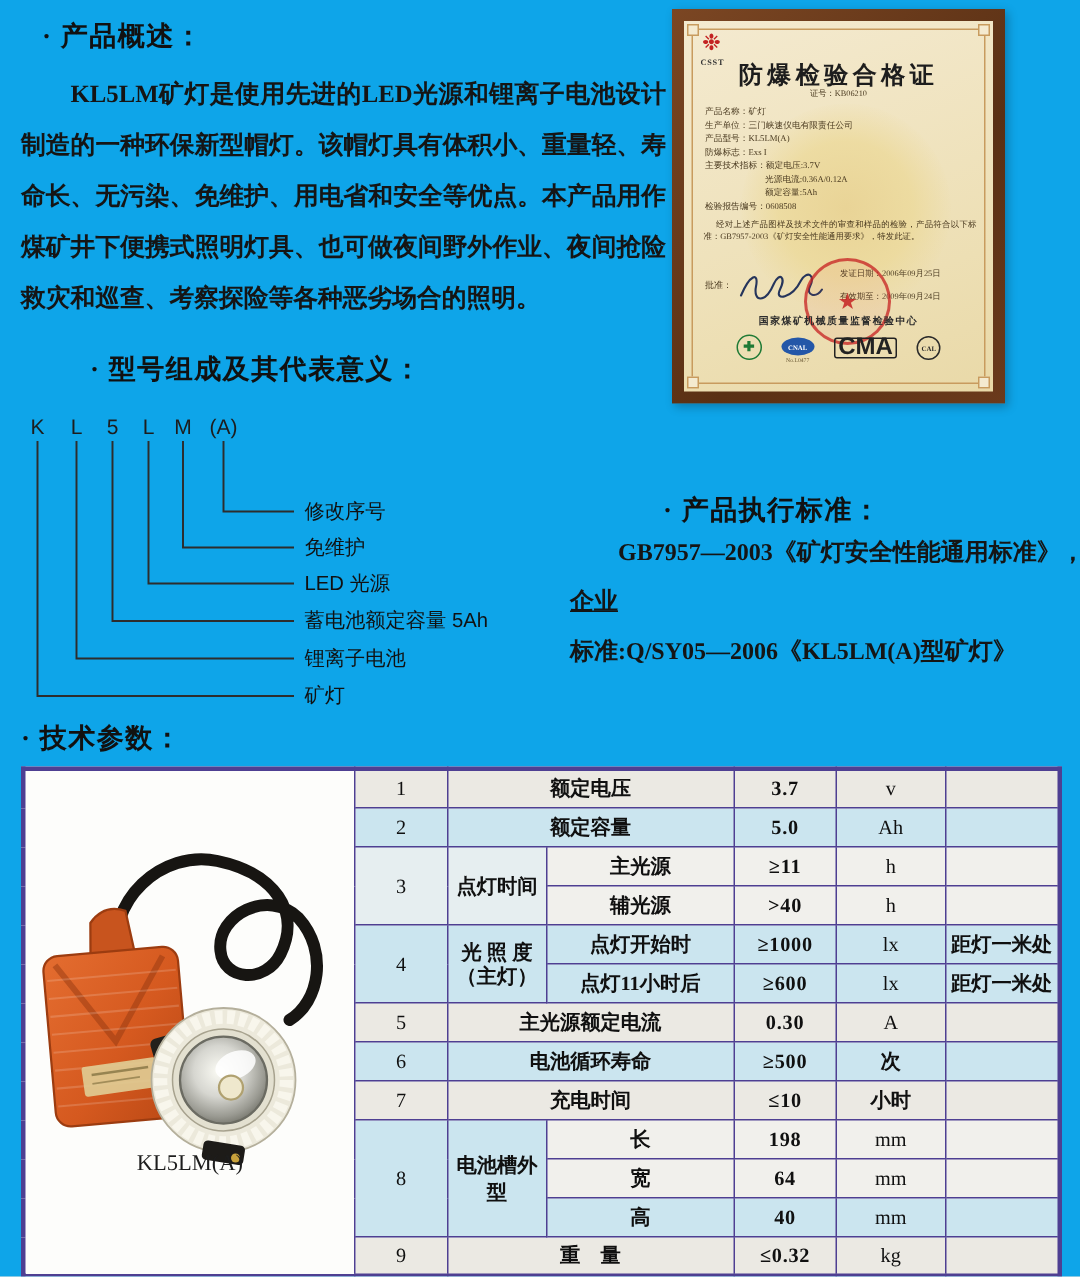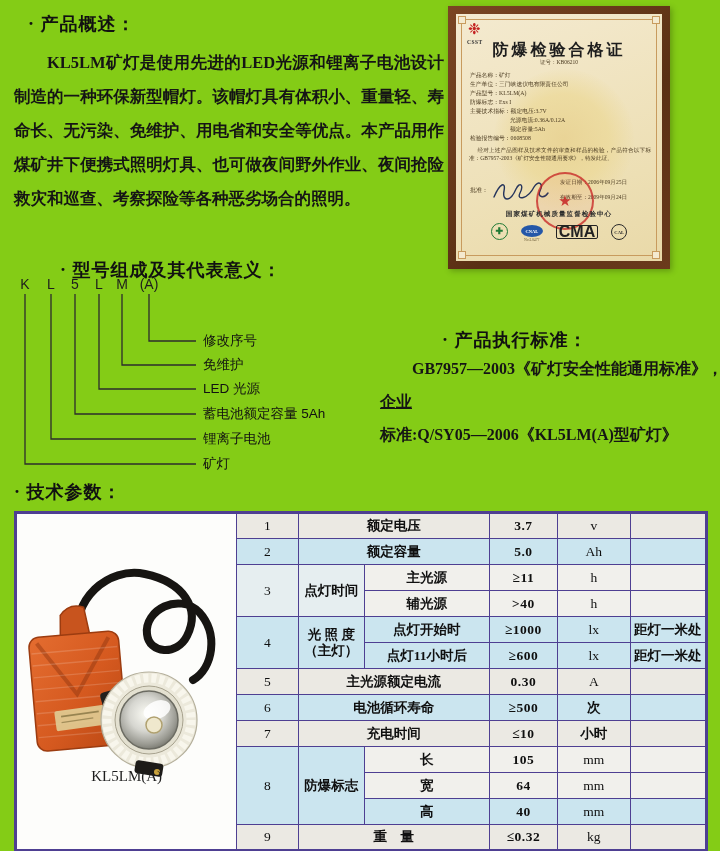--- a/index.html
+++ b/index.html
@@ -1,16 +1,16 @@
 <!DOCTYPE html>
 <html><head>
 <meta charset="utf-8">
 <style>
   html,body{margin:0;padding:0;background:#e9e7e2;}
-  #canvas{position:relative;width:720px;height:851px;background:#84cc16;overflow:hidden;
+  #canvas{position:relative;width:720px;height:851px;background:#0ea5e9;overflow:hidden;
           font-family:"Liberation Serif","DejaVu Serif",serif;color:#161616;}
 
   
   .sec-title{position:absolute;font-size:18px;font-weight:bold;letter-spacing:1px;color:#111;}
 
   
   #overview-body{position:absolute;left:14px;top:46px;width:430px;font-size:16.5px;font-weight:bold;
                  line-height:34px;text-align:justify;text-indent:2em;color:#151515;}
 
   
@@ -142,21 +142,21 @@
         <div class="clogo">
           <div id="logo-cma">CMA</div>
         </div>
         <div class="clogo">
           <div id="logo-cal">CAL</div>
         </div>
       </div>
     </div>
   </div>
 
-  <div class="sec-title" style="left:60px;top:234px;margin-top:24px;">· 型号组成及其代表意义：</div>
+  <div class="sec-title" style="left:60px;top:234px;">· 型号组成及其代表意义：</div>
   <svg id="model-diagram" width="440" height="250">
     <text class="letter" x="25" y="33" text-anchor="middle">K</text>
     <text class="letter" x="51" y="33" text-anchor="middle">L</text>
     <text class="letter" x="75" y="33" text-anchor="middle">5</text>
     <text class="letter" x="99" y="33" text-anchor="middle">L</text>
     <text class="letter" x="122" y="33" text-anchor="middle">M</text>
     <text class="letter" x="149" y="33" text-anchor="middle">(A)</text>
 
     <polyline points="149,38 149,85 196,85"></polyline>
     <polyline points="122,38 122,109 196,109"></polyline>
@@ -303,23 +303,23 @@
       </tr>
       <tr style="height:26px;">
         <td class="num c-gray">7</td>
         <td class="zh c-gray" colspan="2">充电时间</td>
         <td class="val c-gray">≤10</td>
         <td class="zh c-gray">小时</td>
         <td class="note c-gray"></td>
       </tr>
       <tr style="height:26px;">
         <td class="num c-blue" rowspan="3">8</td>
-        <td class="zh c-blue" rowspan="3">防爆标志</td>
+        <td class="zh c-blue" rowspan="3">电池槽外型</td>
         <td class="zh c-white">长</td>
-        <td class="val c-white">105</td>
+        <td class="val c-white">198</td>
         <td class="c-white">mm</td>
         <td class="note c-white"></td>
       </tr>
       <tr style="height:26px;">
         <td class="zh c-white">宽</td>
         <td class="val c-white">64</td>
         <td class="c-white">mm</td>
         <td class="note c-white"></td>
       </tr>
       <tr style="height:26px;">

